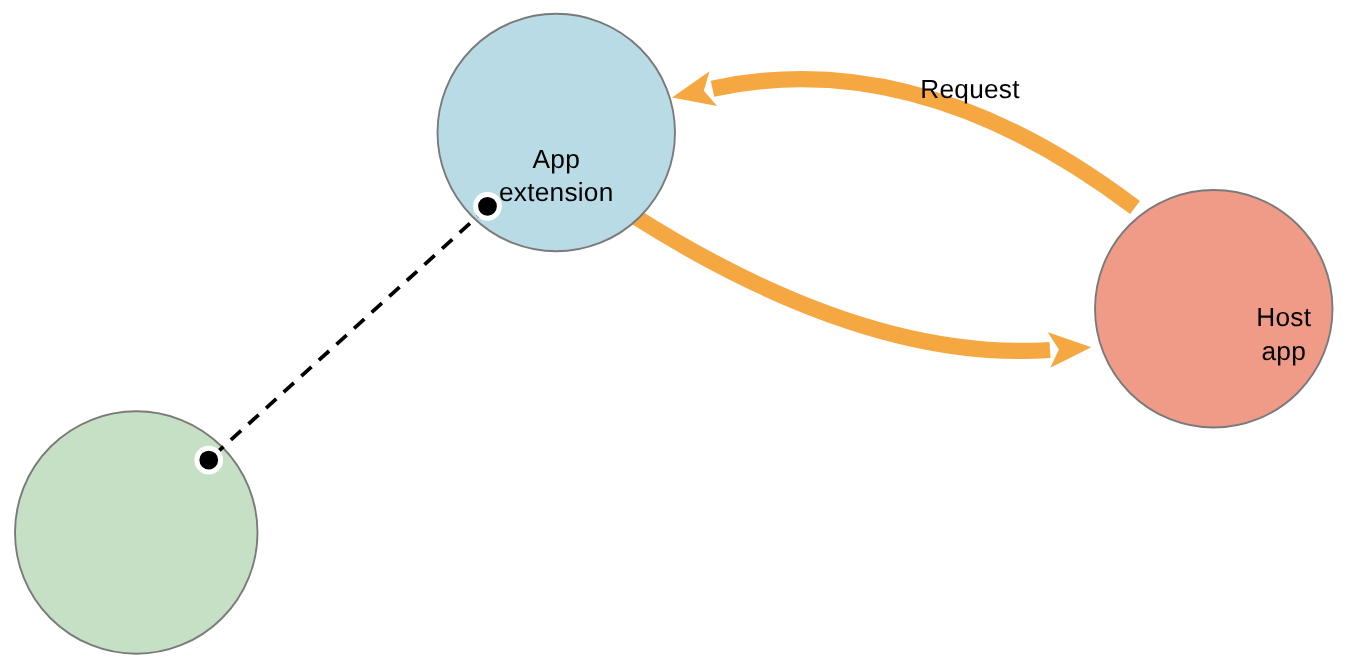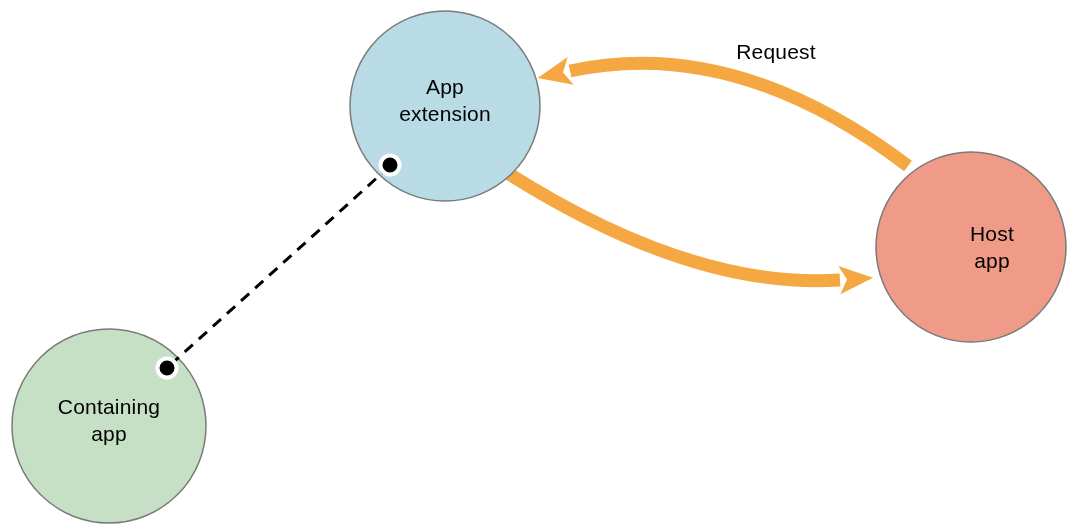--- a/index.html
+++ b/index.html
@@ -13,25 +13,26 @@
   }
   #diagram-svg { position: absolute; left: 0; top: 0; }
   .node-label, .arrow-label {
     position: absolute;
     transform: translate(-50%, -50%);
     font-size: 21px;
     line-height: 27px;
     color: #000000;
     text-align: center;
     letter-spacing: 0.2px;
+    margin-top: 21px;
   }
   .arrow-label { white-space: nowrap; }
-  .lbl-app-extension { left: 445px; top: 100px; width: 100px; text-align: center; }
+  .lbl-app-extension { left: 445px; top: 120px; width: 100px; text-align: center; }
   .lbl-containing-app { left: 109px; top: 420px; width: 120px; }
-  .lbl-host-app { left: 992px; top: 247px; width: 70px; }
+  .lbl-host-app { left: 1027px; top: 247px; width: 70px; }
   .lbl-request { left: 776px; top: 51px; }
   .lbl-response { left: 720px; top: 227px; }
 </style>
 </head>
 <body>
 
 <div id="stage">
 
   <svg id="diagram-svg" width="1080" height="528" viewBox="0 0 1080 528">
     <defs>
@@ -52,20 +53,19 @@
 
     <line x1="390" y1="166" x2="167" y2="368" stroke-width="3" stroke-dasharray="11 8" stroke="#000000"></line>
 
     <circle cx="390" cy="165" r="9.5" stroke-width="4" fill="#000000" stroke="#FFFFFF"></circle>
 
     <circle cx="167" cy="368" r="9.5" stroke-width="4" fill="#000000" stroke="#FFFFFF"></circle>
   </svg>
 
   <div class="node-label lbl-app-extension">App extension</div>
 
-  <div class="node-label lbl-containing-app">Containing app</div>
 
   <div class="node-label lbl-host-app">Host app</div>
 
   <div class="arrow-label lbl-request">Request</div>
 
 
 </div>
 
 </body></html>

